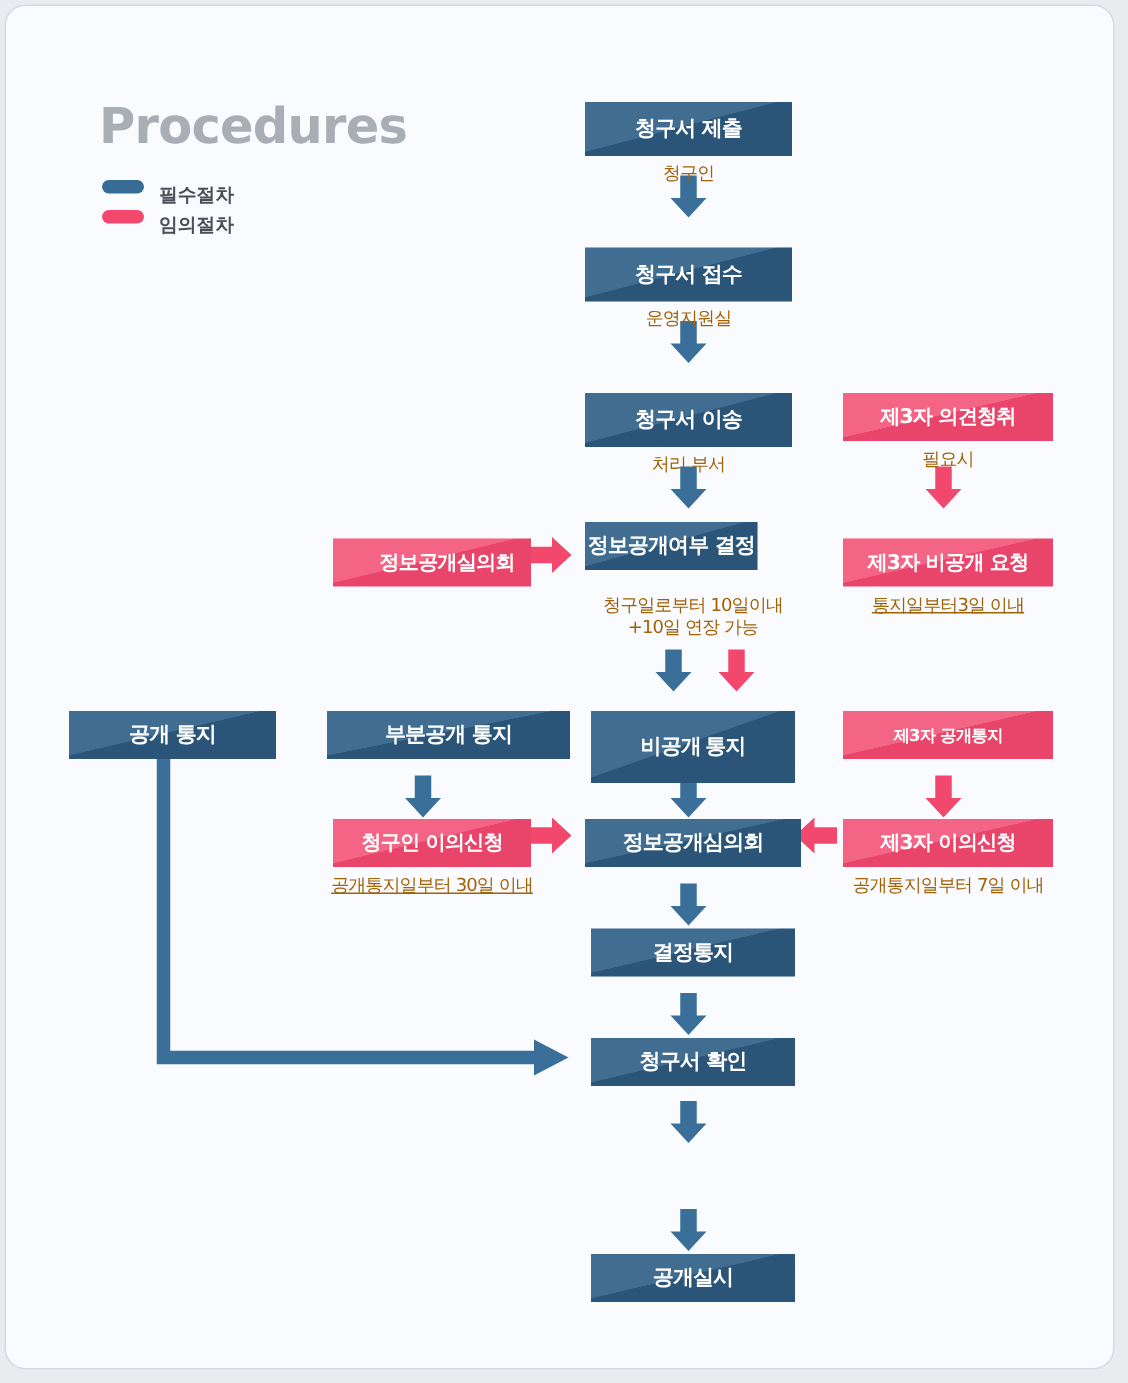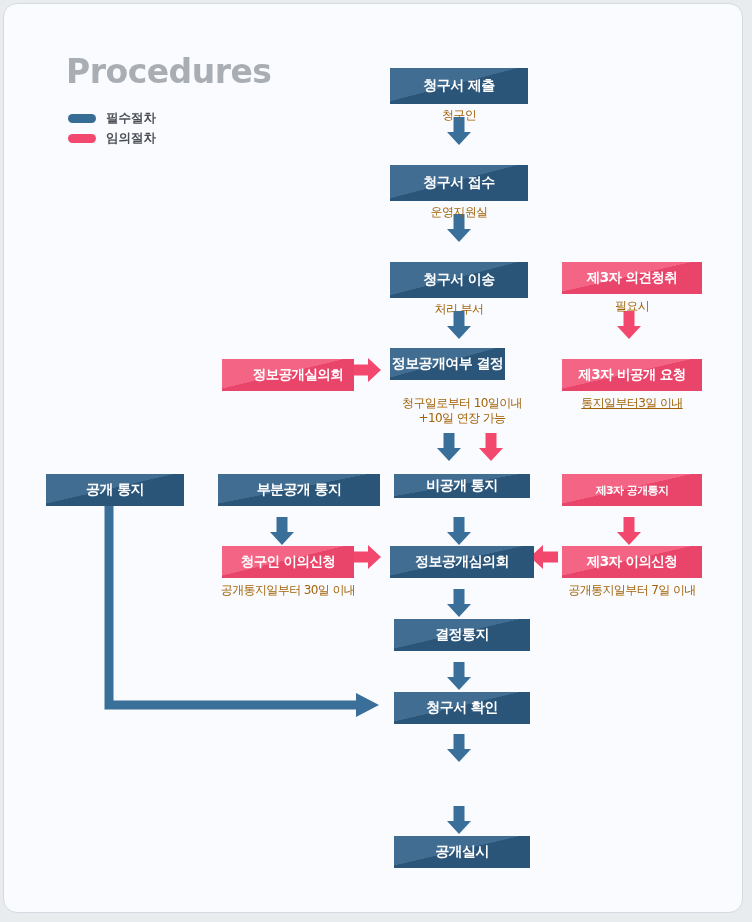--- a/index.html
+++ b/index.html
@@ -29,21 +29,21 @@
     border: 1px solid #d5dae2;
     border-radius: 14px;
     box-sizing: border-box;
     overflow: hidden;
   }
 
   
   .title {
     position: absolute;
     left: 62px;
-    top: 48px;
+    top: 60px;
     font-size: 33px;
     font-weight: bold;
     color: #a9aeb5;
     letter-spacing: -0.5px;
     white-space: nowrap;
     text-align: right;
   }
   .legend-row {
     position: absolute;
     left: 64px;
@@ -59,20 +59,21 @@
     height: 9px;
     border-radius: 5px;
     display: inline-block;
   }
   .swatch.blue { background: #376d95; }
   .swatch.pink { background: #f2486e; }
   .legend-label {
     font-size: 12.5px;
     color: #4a4f57;
     font-weight: bold;
+    margin-top: 12px;
   }
 
   
   .node {
     position: absolute;
     box-sizing: border-box;
     display: flex;
     align-items: center;
     justify-content: center;
     color: #ffffff;
@@ -237,26 +238,26 @@
     <div class="node pink" style="left:558px; top:258px; width:140px; height:32px; font-size:13.5px;">제3자 의견청취</div>
     <div class="caption" style="left:558px; top:295px; width:140px;">필요시</div>
 
     <div class="node pink" style="left:558px; top:355px; width:140px; height:32px; font-size:13.5px;">제3자 비공개 요청</div>
     <div class="caption" style="left:548px; top:392px; width:160px;text-decoration:underline;">통지일부터3일 이내</div>
 
     <div class="node blue" style="left:42px; top:470px; width:138px; height:32px;">공개 통지</div>
 
     <div class="node blue" style="left:214px; top:470px; width:162px; height:32px;">부분공개 통지</div>
 
-    <div class="node blue" style="left:390px; top:470px; width:136px; height:24px;">비공개 통지</div>
+    <div class="node blue" style="left:390px; top:470px; width:136px; height:48px;font-family:Liberation Serif, serif;">비공개 통지</div>
 
     <div class="node pink" style="left:558px; top:470px; width:140px; height:32px; font-size:11px;">제3자 공개통지</div>
 
     <div class="node pink" style="left:218px; top:542px; width:132px; height:32px; font-size:13.5px;">청구인 이의신청</div>
-    <div class="caption" style="left:196px; top:579px; width:176px;">공개통지일부터 30일 이내</div>
+    <div class="caption" style="left:196px; top:579px; width:176px;text-decoration:underline;">공개통지일부터 30일 이내</div>
 
     <div class="node blue" style="left:386px; top:542px; width:144px; height:32px;">정보공개심의회</div>
 
     <div class="node pink" style="left:558px; top:542px; width:140px; height:32px; font-size:13.5px;">제3자 이의신청</div>
     <div class="caption" style="left:544px; top:579px; width:168px;">공개통지일부터 7일 이내</div>
 
     <div class="node blue" style="left:390px; top:615px; width:136px; height:32px;">결정통지</div>
 
     <div class="node blue" style="left:390px; top:688px; width:136px; height:32px;">청구서 확인</div>
 

